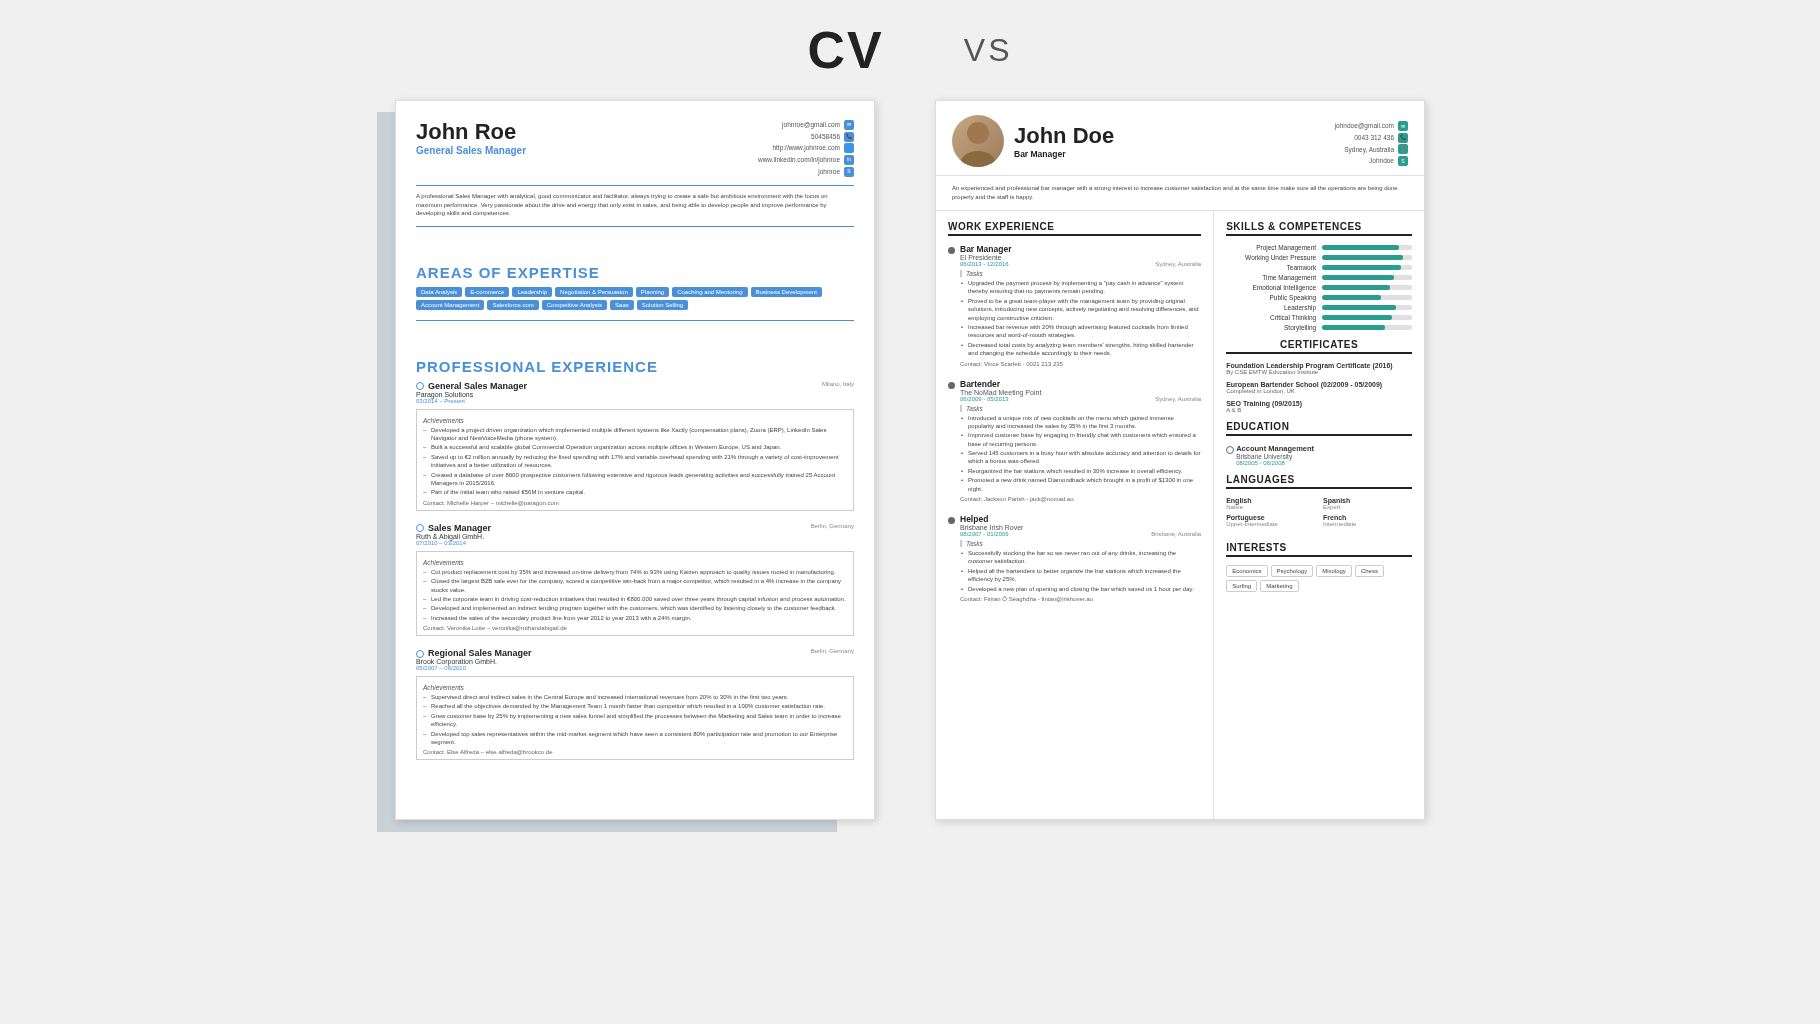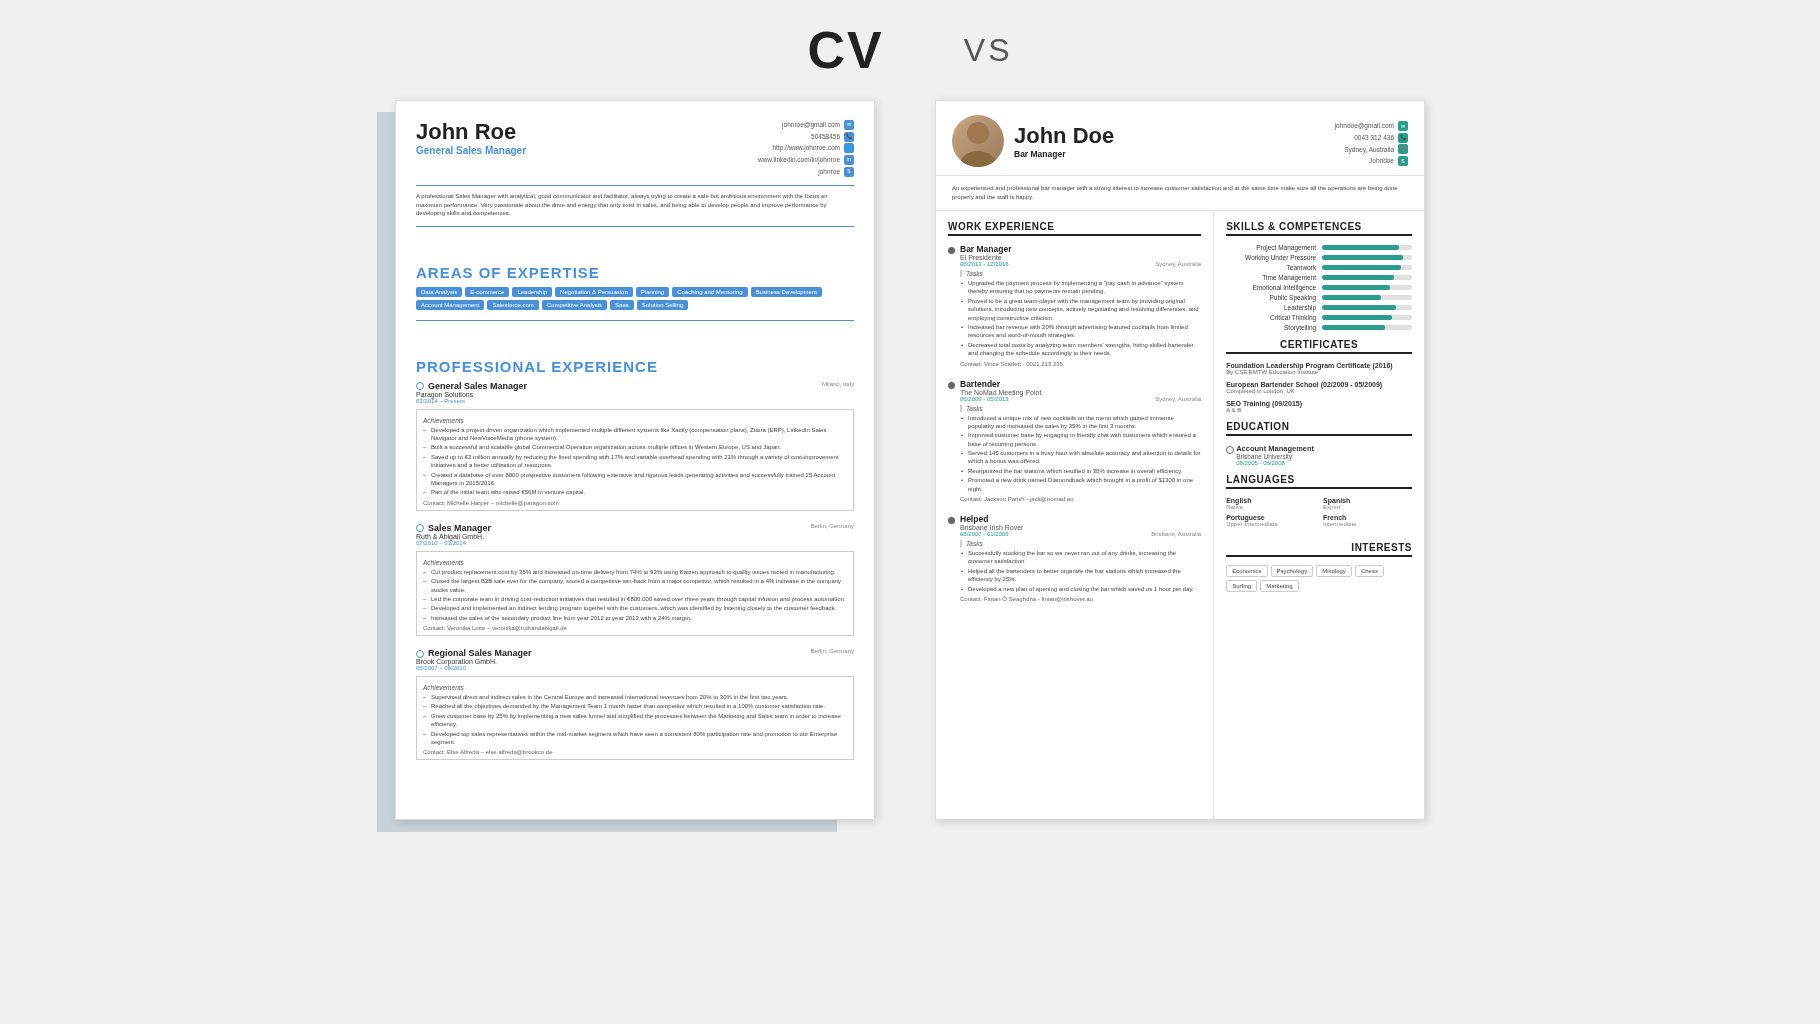--- a/index.html
+++ b/index.html
@@ -789,21 +789,21 @@
                 <div class="lang-item-name">Portuguese</div>
                 <div class="lang-item-level">Upper-Intermediate</div>
               </div>
               <div>
                 <div class="lang-item-name">French</div>
                 <div class="lang-item-level">Intermediate</div>
               </div>
             </div>
           </div>
 
-        <div class="resume-section-title" style="margin-top:15px;text-align:right;">INTERESTS</div>
+        <div class="resume-section-title" style="margin-top:15px;">INTERESTS</div>
         <div id="resume-interests-container">
             <div class="interest-tags">
               <span class="interest-tag">Economics</span>
               <span class="interest-tag">Psychology</span>
               <span class="interest-tag">Mixology</span>
               <span class="interest-tag">Chess</span>
               <span class="interest-tag">Surfing</span>
               <span class="interest-tag">Marketing</span>
             </div>
           </div>

